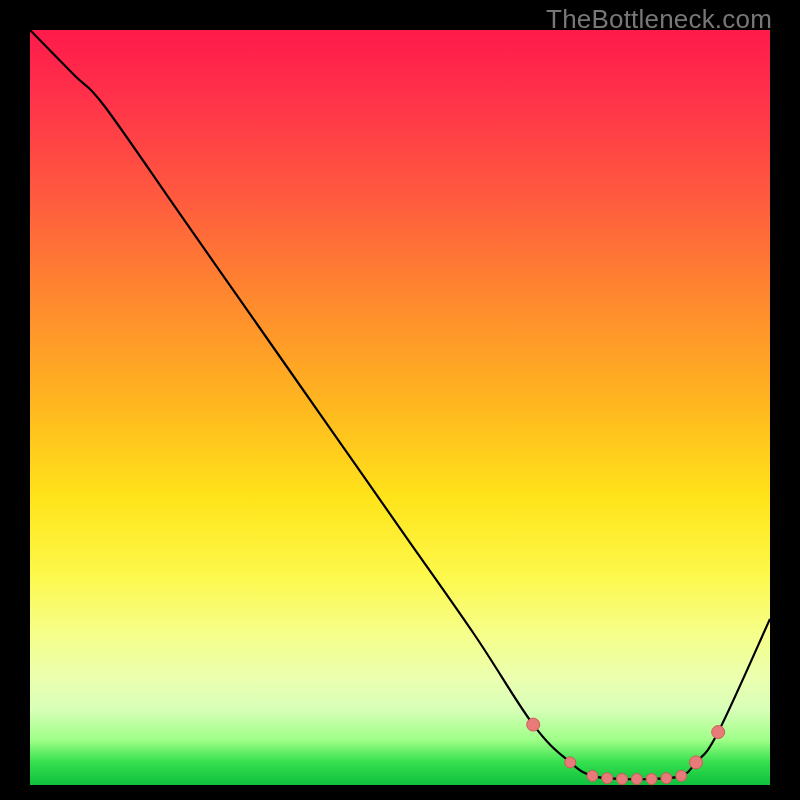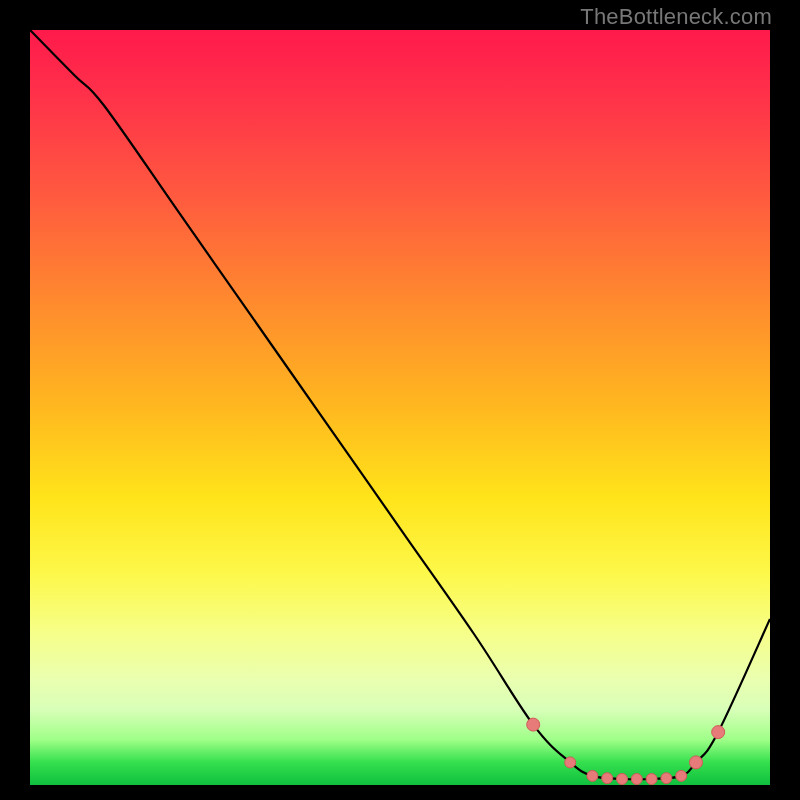--- a/index.html
+++ b/index.html
@@ -48,21 +48,21 @@
     left: 0;
     top: 0;
     width: 740px;
     height: 755px;
   }
   .watermark {
     position: absolute;
     top: 4px;
     right: 28px;
     color: #777;
-    font-size: 22px;
+    font-size: 26px;
     letter-spacing: 0.2px;
     user-select: none;
   }
 </style>
 </head>
 <body>
 
 <div class="watermark">TheBottleneck.com</div>
 
 <div class="frame">

